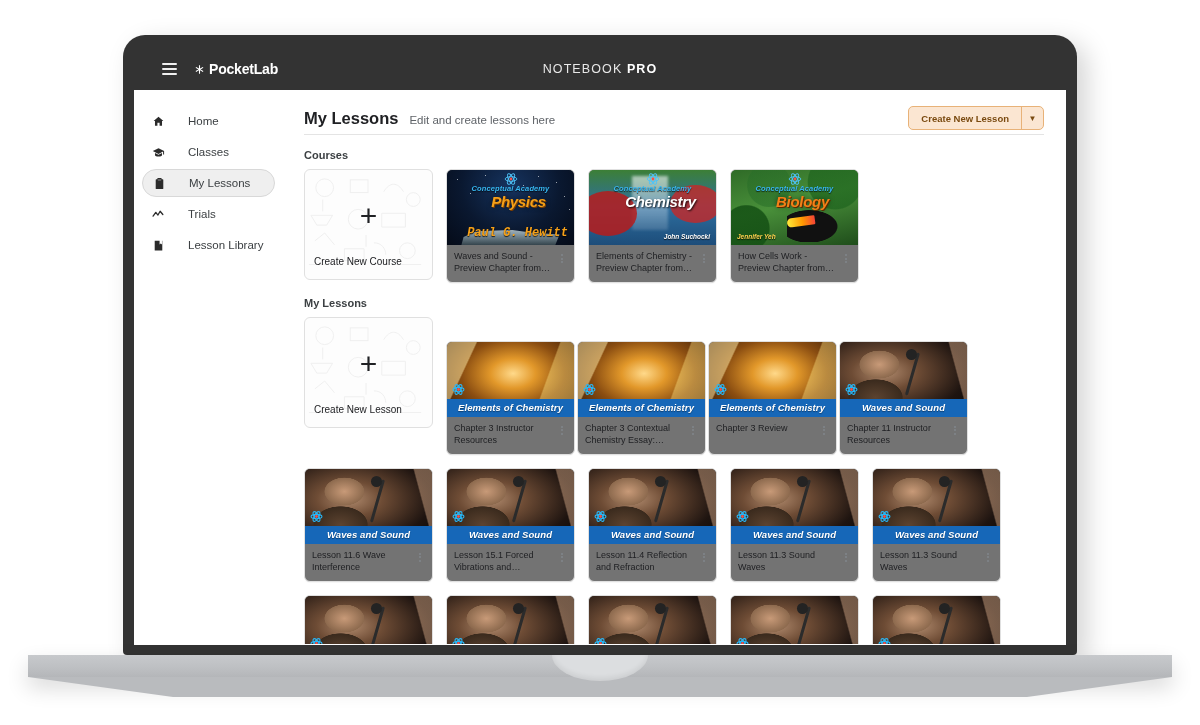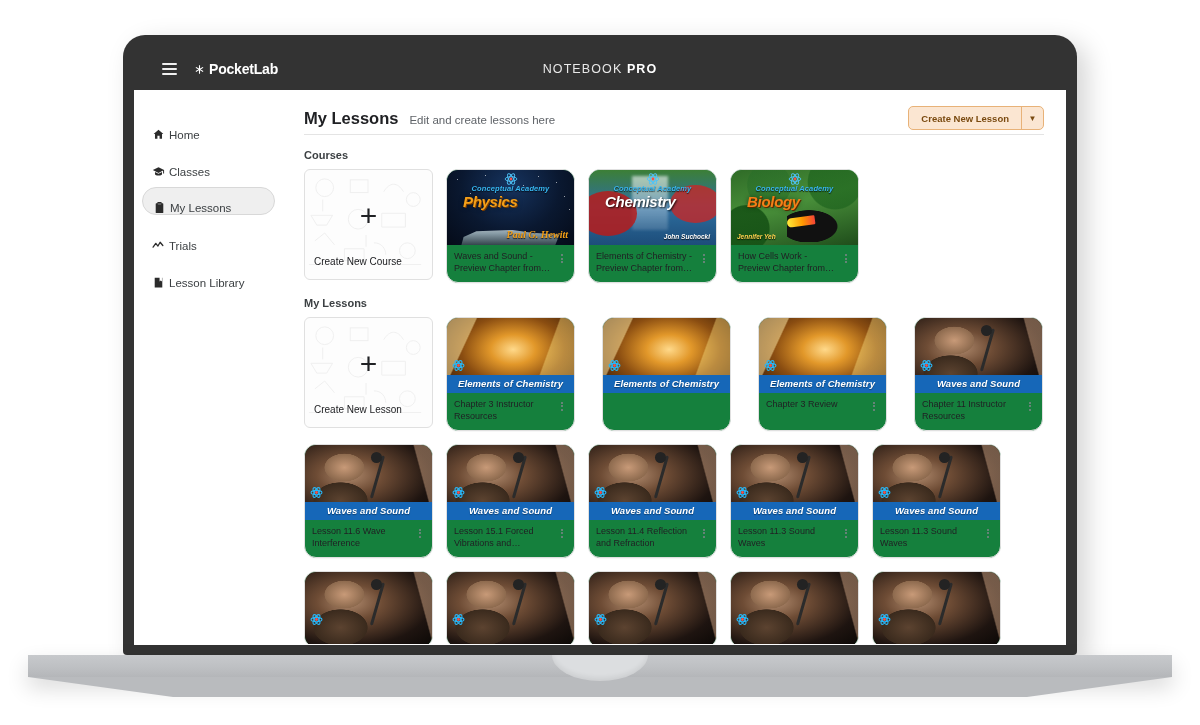--- a/index.html
+++ b/index.html
@@ -81,22 +81,22 @@
 
   
   #app-body { display:flex; height: calc(100% - 42px); }
 
   
   #sidebar {
     width: 150px; background:#fff; padding-top: 14px; flex: none;
     border-right: 1px solid transparent;
   }
   .nav-item {
-    display:flex; align-items:flex-end; gap:4px;
-    height: 28px; margin: 9px 8px; padding-left: 10px;
+    display:flex; align-items:center; gap:23px;
+    height: 28px; margin: 3px 8px; padding-left: 10px;
     border-radius: 14px; cursor:pointer;
     font-size:11.5px; color:#3c4043;
   }
   .nav-item.active { background:#efefef; border:1px solid #d8d8d8; }
   .nav-item .nav-icon { width:13px; height:13px; flex:none; display:block; color:#2b2b2b; }
   .nav-item .nav-label { white-space:nowrap; }
 
   
   #main {
     flex: 1; background:#fff; padding: 0 0 0 20px;
@@ -121,22 +121,22 @@
     border-left:1px solid #e8b278; color:#7a4a10; font-size:8px;
   }
   #header-rule { height:1px; background:#e4e4e4; margin-right:22px; margin-top:2px; }
 
   .section-title { font-size:11px; color:#3c4043; font-weight:700; margin: 14px 0 8px 0; }
 
   .card-row { display:flex; gap:13px; }
 
   
   .card {
-    width: 129px; background:#15803d;
-    border:1px solid #e0e0e0; border-radius:12px;
+    width: 129px; background:#737373;
+    border:1px solid #e0e0e0; border-radius:6px;
     overflow:hidden; cursor:pointer; flex:none;
     box-shadow: 0 1px 1px rgba(0,0,0,0.035);
   }
   .card-thumb { height: 75px; position:relative; overflow:hidden; }
   .card-footer {
     padding: 6px 7px 7px 7px; display:flex; align-items:flex-start; gap:4px;
     min-height: 35px;
   }
   .card-label {
     font-size:9px; line-height:1.33; color:#202124; flex:1;
@@ -170,34 +170,34 @@
   .cover-crystal { background: radial-gradient(ellipse at 52% 42%, #ffd98a 0%, #e2982a 24%, #8a4d11 55%, #2a1405 100%); }
   .cover-guitar { background: radial-gradient(ellipse at 35% 40%, #b08a6d 0%, #6e4c35 28%, #1e1410 70%, #0a0705 100%); }
 
   .cover-ca-label {
     position:absolute; left:0; right:0; top:14px; text-align:center;
     font-size:7.5px; font-style:italic; font-weight:700;
     color:#37b6f0; letter-spacing:0.1px;
     text-shadow: 0 1px 1px rgba(0,0,0,0.7);
   }
   .cover-big-title {
-    position:absolute; left:16px; right:0; top:23px; 
+    position:absolute; left:16px; right:0; top:23px; text-align:center;
     font-size:15px; font-style:italic; font-weight:700; letter-spacing:-0.3px;
   }
   .cover-big-title.physics { color:#f5a018; text-shadow: 1px 1px 0 #7a3d00, 0 0 5px rgba(0,0,0,.6); }
   .cover-big-title.chem { color:#ffffff; text-shadow: 1px 1px 2px rgba(0,0,0,.85); }
   .cover-big-title.bio { color:#f57f17; text-shadow: 1px 1px 0 #5a2b00, 0 0 5px rgba(0,0,0,.6); }
   .cover-author {
     position:absolute; right:6px; bottom:5px;
     font-size:6.5px; font-weight:700; font-style:italic;
     text-shadow: 0 1px 1px rgba(0,0,0,0.8);
   }
   .cover-author.chem { color:#ffffff; }
   .cover-author.bio { color:#ffd54f; }
-  .cover-author.physics { color:#f5a018; font-family:Liberation Serif, serif; font-size:10px; }
+  .cover-author.physics { color:#f5a018; font-family:Liberation Mono, monospace; font-size:12px; }
   .atom-badge { position:absolute; left:50%; top:2px; transform:translateX(-50%); width:16px; height:14px; }
 
   
   .stars { position:absolute; inset:0; }
   .stars i { position:absolute; width:1px; height:1px; background:#fff; border-radius:50%; opacity:.8; }
   .boat {
     position:absolute; left:8%; bottom:0; width:84%; height:28%;
     background: linear-gradient(180deg,#cfd8dc 0%, #8fa3ad 45%, #37474f 100%);
     clip-path: polygon(6% 62%, 18% 34%, 52% 28%, 70% 42%, 96% 50%, 92% 100%, 4% 100%);
     opacity:.95;
@@ -458,21 +458,21 @@
                 <path d="M70 74c8 0 12 6 12 12"></path>
                   <circle cx="104" cy="82" r="8"></circle>
                   <path d="M88 96h30"></path>
                 <path d="M4 96h24"></path>
                   <path d="M18 30v12"></path>
                   <path d="M62 66v12"></path>
               </svg>
               <div class="plus">+</div>
               <div class="create-label">Create New Lesson</div>
             </div>
-            <div id="row1-cards" style="display:flex;gap:27px;">
+            <div id="row1-cards" style="display:flex;gap:2px;margin-top:24px;">
                 <div class="card">
                   <div class="card-thumb">
                     <div class="cover cover-crystal">
                       <div class="crystal-shards"></div>
                       <svg class="small-atom" viewBox="0 0 24 24" fill="none" stroke="#29b6f6" stroke-width="2">
                         <ellipse cx="12" cy="12" rx="10" ry="4"></ellipse>
                         <ellipse cx="12" cy="12" rx="10" ry="4" transform="rotate(60 12 12)"></ellipse>
                         <ellipse cx="12" cy="12" rx="10" ry="4" transform="rotate(120 12 12)"></ellipse>
                         <circle cx="12" cy="12" r="2.6" fill="#ef5350" stroke="none"></circle>
                       </svg>
@@ -492,20 +492,28 @@
                   <div class="card-thumb">
                     <div class="cover cover-crystal">
                       <div class="crystal-shards"></div>
                       <svg class="small-atom" viewBox="0 0 24 24" fill="none" stroke="#29b6f6" stroke-width="2">
                         <ellipse cx="12" cy="12" rx="10" ry="4"></ellipse>
                         <ellipse cx="12" cy="12" rx="10" ry="4" transform="rotate(60 12 12)"></ellipse>
                         <ellipse cx="12" cy="12" rx="10" ry="4" transform="rotate(120 12 12)"></ellipse>
                         <circle cx="12" cy="12" r="2.6" fill="#ef5350" stroke="none"></circle>
                       </svg>
                       <div class="band-title">Elements of Chemistry</div>
+                    </div>
+                  </div>
+                  <div class="card-footer">
+                    <div class="card-label">Chapter 3 Contextual Chemistry Essay:…</div>
+                    <div class="kebab-icon">
+                      <i></i>
+                      <i></i>
+                      <i></i>
                     </div>
                   </div>
                 </div>
                 <div class="card">
                   <div class="card-thumb">
                     <div class="cover cover-crystal">
                       <div class="crystal-shards"></div>
                       <svg class="small-atom" viewBox="0 0 24 24" fill="none" stroke="#29b6f6" stroke-width="2">
                         <ellipse cx="12" cy="12" rx="10" ry="4"></ellipse>
                         <ellipse cx="12" cy="12" rx="10" ry="4" transform="rotate(60 12 12)"></ellipse>

